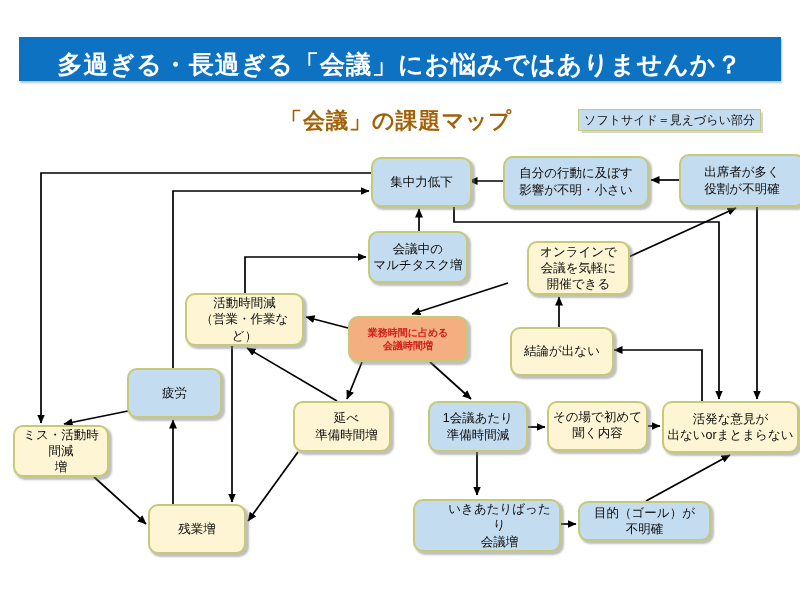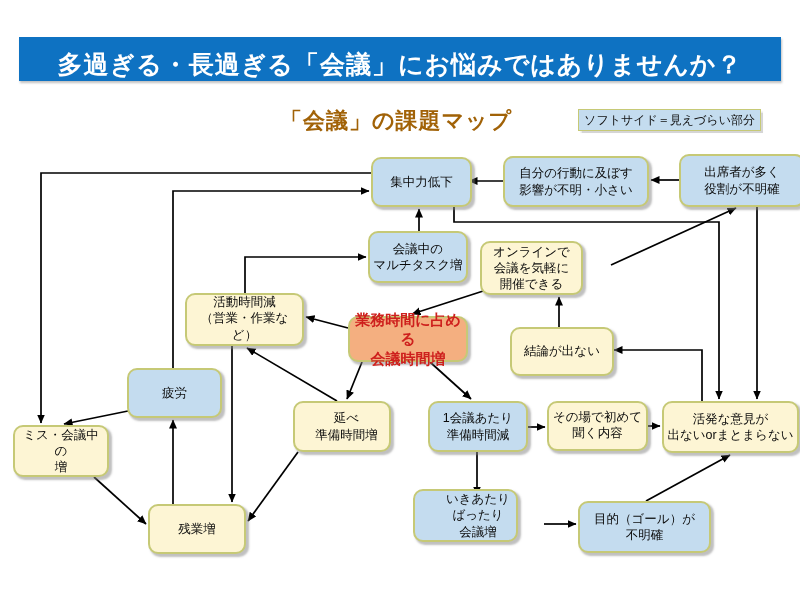--- a/index.html
+++ b/index.html
@@ -32,21 +32,21 @@
     border:2px solid var(--node-border,#C6C976);
     display:flex;align-items:center;justify-content:center;text-align:center;
     font-size:12.5px;line-height:1.3;color:#0a0a0a;white-space:pre-line;
     box-shadow:2.5px 2.5px 2px rgba(130,130,130,0.5);
     padding:2px 3px;
   }
   .node.blue{background:var(--node-blue,#C4DCEF);}
   .node.yellow{background:var(--node-yellow,#FDF5D4);}
   .node.accent{
     background:var(--node-accent,#F4AF80);
-    color:var(--accent-text,#CE201D);font-weight:bold;font-size:15px;justify-content:flex-end;
+    color:var(--accent-text,#CE201D);font-weight:bold;font-size:10px;
   }
 </style>
 </head>
 <body>
 
 <div class="slide">
   <div class="banner">
     <span>多過ぎる・長過ぎる「会議」にお悩みではありませんか？</span>
   </div>
 
@@ -95,38 +95,38 @@
   </svg>
 
   <div id="node-layer">
       <div class="node blue" style="left: 371px; top: 157px; width: 101px; height: 50px;"><span>集中力低下</span></div>
       <div class="node blue" style="left: 503px; top: 156px; width: 146px; height: 51px;"><span>自分の行動に及ぼす
 影響が不明・小さい</span></div>
       <div class="node blue" style="left: 679px; top: 154px; width: 126px; height: 53px;"><span>出席者が多く
 役割が不明確</span></div>
       <div class="node blue" style="left: 368px; top: 231px; width: 100px; height: 52px;"><span>会議中の
 マルチタスク増</span></div>
-      <div class="node yellow" style="left: 480px; top: 241px; width: 103px; height: 54px;"><span>オンラインで
+      <div class="node yellow" style="left: 527px; top: 241px; width: 103px; height: 54px;"><span>オンラインで
 会議を気軽に
 開催できる</span></div>
-      <div class="node yellow" style="left: 185px; top: 293px; width: 119px; height: 53px; font-family: Liberation Mono, monospace;"><span>活動時間減
+      <div class="node yellow" style="left: 185px; top: 293px; width: 119px; height: 53px;"><span>活動時間減
 （営業・作業など）</span></div>
       <div class="node accent" style="left: 348px; top: 316px; width: 120px; height: 46px;"><span>業務時間に占める
 会議時間増</span></div>
       <div class="node yellow" style="left: 510px; top: 327px; width: 104px; height: 49px;"><span>結論が出ない</span></div>
       <div class="node blue" style="left: 127px; top: 368px; width: 95px; height: 50px;"><span>疲労</span></div>
-      <div class="node yellow" style="left: 13px; top: 425px; width: 96px; height: 52px;"><span>ミス・会議中の
+      <div class="node yellow" style="left: 13px; top: 425px; width: 96px; height: 52px;"><span>ミス・活動時間減
 増</span></div>
       <div class="node yellow" style="left: 293px; top: 401px; width: 98px; height: 51px; padding-left: 12px;"><span>延べ
 準備時間増</span></div>
       <div class="node blue" style="left: 428px; top: 401px; width: 100px; height: 51px;"><span>1会議あたり
 準備時間減</span></div>
       <div class="node yellow" style="left: 547px; top: 401px; width: 101px; height: 50px; font-family: Liberation Mono, monospace;"><span>その場で初めて
 聞く内容</span></div>
       <div class="node yellow" style="left: 662px; top: 401px; width: 137px; height: 52px;"><span>活発な意見が
 出ないorまとまらない</span></div>
       <div class="node yellow" style="left: 148px; top: 504px; width: 98px; height: 50px;"><span>残業増</span></div>
-      <div class="node blue" style="left: 413px; top: 489px; width: 105px; height: 53px; padding-left: 28px;"><span>いきあたりばったり
+      <div class="node blue" style="left: 413px; top: 499px; width: 148px; height: 53px; padding-left: 28px;"><span>いきあたりばったり
 会議増</span></div>
-      <div class="node blue" style="left: 578px; top: 501px; width: 133px; height: 52px;"><span>目的（ゴール）が
+      <div class="node blue" style="left: 578px; top: 501px; width: 133px; height: 40px;"><span>目的（ゴール）が
 不明確</span></div>
     </div>
 </div>
 
 </body></html>

